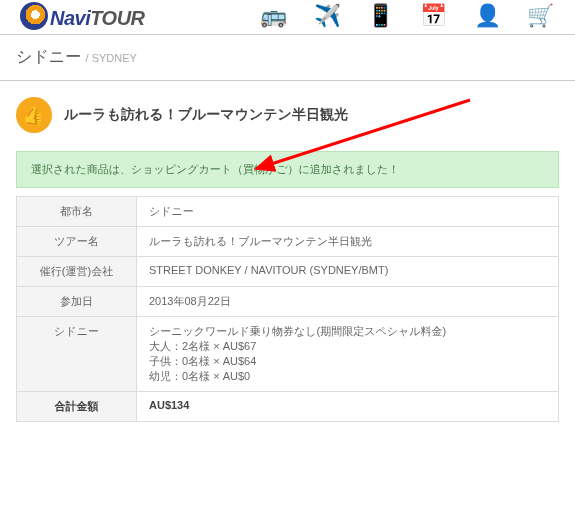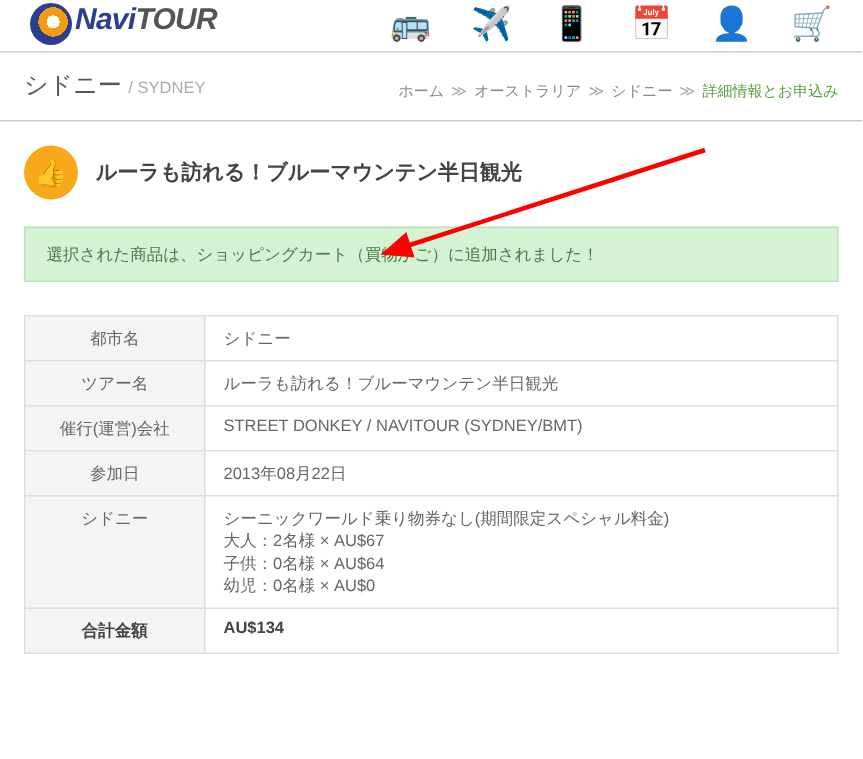--- a/index.html
+++ b/index.html
@@ -1,35 +1,35 @@
 <!DOCTYPE html>
 <html><head>
 <meta charset="utf-8">
 <style>
 *{box-sizing:border-box;margin:0;padding:0}
 body{font-family:"Hiragino Kaku Gothic Pro","Meiryo",sans-serif;font-size:12px;color:#555;background:#fff;width:575px}
 .header{display:flex;align-items:center;justify-content:space-between;padding:2px 20px 4px}
-.logo{display:flex;align-items:flex-start;gap:2px}
+.logo{display:flex;align-items:flex-end;gap:2px}
 .logo-swirl{width:28px;height:28px;border-radius:50%;background:radial-gradient(circle at 55% 45%,#fff 20%,#f39c12 20%,#f39c12 45%,#2c3e8f 45%);position:relative}
 .logo-text{font-size:20px;font-weight:700;color:#2c3e8f;letter-spacing:-0.5px;font-style:italic}
 .logo-text .tour{color:#555}
 .hdr-icons{display:flex;gap:26px;align-items:center}
 .hdr-icons span{font-size:22px;color:#777}
 .crumb-bar{border-top:1px solid #ccc;border-bottom:1px solid #ccc;display:flex;justify-content:space-between;align-items:flex-end;padding:12px 16px}
 .crumb-left{font-size:16px;color:#555}
 .crumb-left .sub{font-size:11px;color:#aaa}
 .crumb-right{font-size:10px;color:#888}
 .crumb-right a{color:#888;text-decoration:none}
 .crumb-right .active{color:#5a9e3f}
 .crumb-right .sep{margin:0 2px;color:#aaa}
 .main{padding:16px}
 .title-row{display:flex;align-items:center;gap:12px;margin-bottom:18px}
 .badge-circle{width:36px;height:36px;border-radius:50%;background:#f7a81b;display:flex;align-items:center;justify-content:center;color:#fff;font-size:18px}
 .title{font-size:14px;font-weight:700;color:#444}
-.alert{background:#d4f3d4;border:1px solid #b8e6b8;padding:10px 14px;font-size:11px;color:#4a7a4a;margin-bottom:22px}
+.alert{background:#d4f3d4;border:1px solid #b8e6b8;padding:10px 14px;font-size:11px;color:#4a7a4a;margin-bottom:8px}
 .detail-table{width:100%;border-collapse:collapse;font-size:11px}
 .detail-table th,.detail-table td{border:1px solid #ddd;padding:7px 12px;text-align:left;vertical-align:top}
 .detail-table th{background:#f4f4f4;width:120px;color:#666;font-weight:400;text-align:center}
 .detail-table td{color:#666}
 .total-row th,.total-row td{font-weight:700;color:#444}
 .arrow{position:absolute;left:230px;top:95px;pointer-events:none}
 </style>
 </head>
 <body>
 
@@ -44,29 +44,20 @@
     <span>📱</span>
     <span>📅</span>
     <span>👤</span>
     <span>🛒</span>
   </div>
 </div>
 
 <div class="crumb-bar">
   <div class="crumb-left">
     <span>シドニー</span> <span class="sub">/ SYDNEY</span>
-  </div>
-  <div class="crumb-right">
-    <a>ホーム</a>
-    <span class="sep">≫</span>
-    <a>オーストラリア</a>
-    <span class="sep">≫</span>
-    <a>シドニー</a>
-    <span class="sep">≫</span>
-    <span class="active">詳細情報とお申込み</span>
   </div>
 </div>
 
 <div class="main">
 
   <div class="title-row">
     <div class="badge-circle">👍</div>
     <div class="title">ルーラも訪れる！ブルーマウンテン半日観光</div>
   </div>
 

